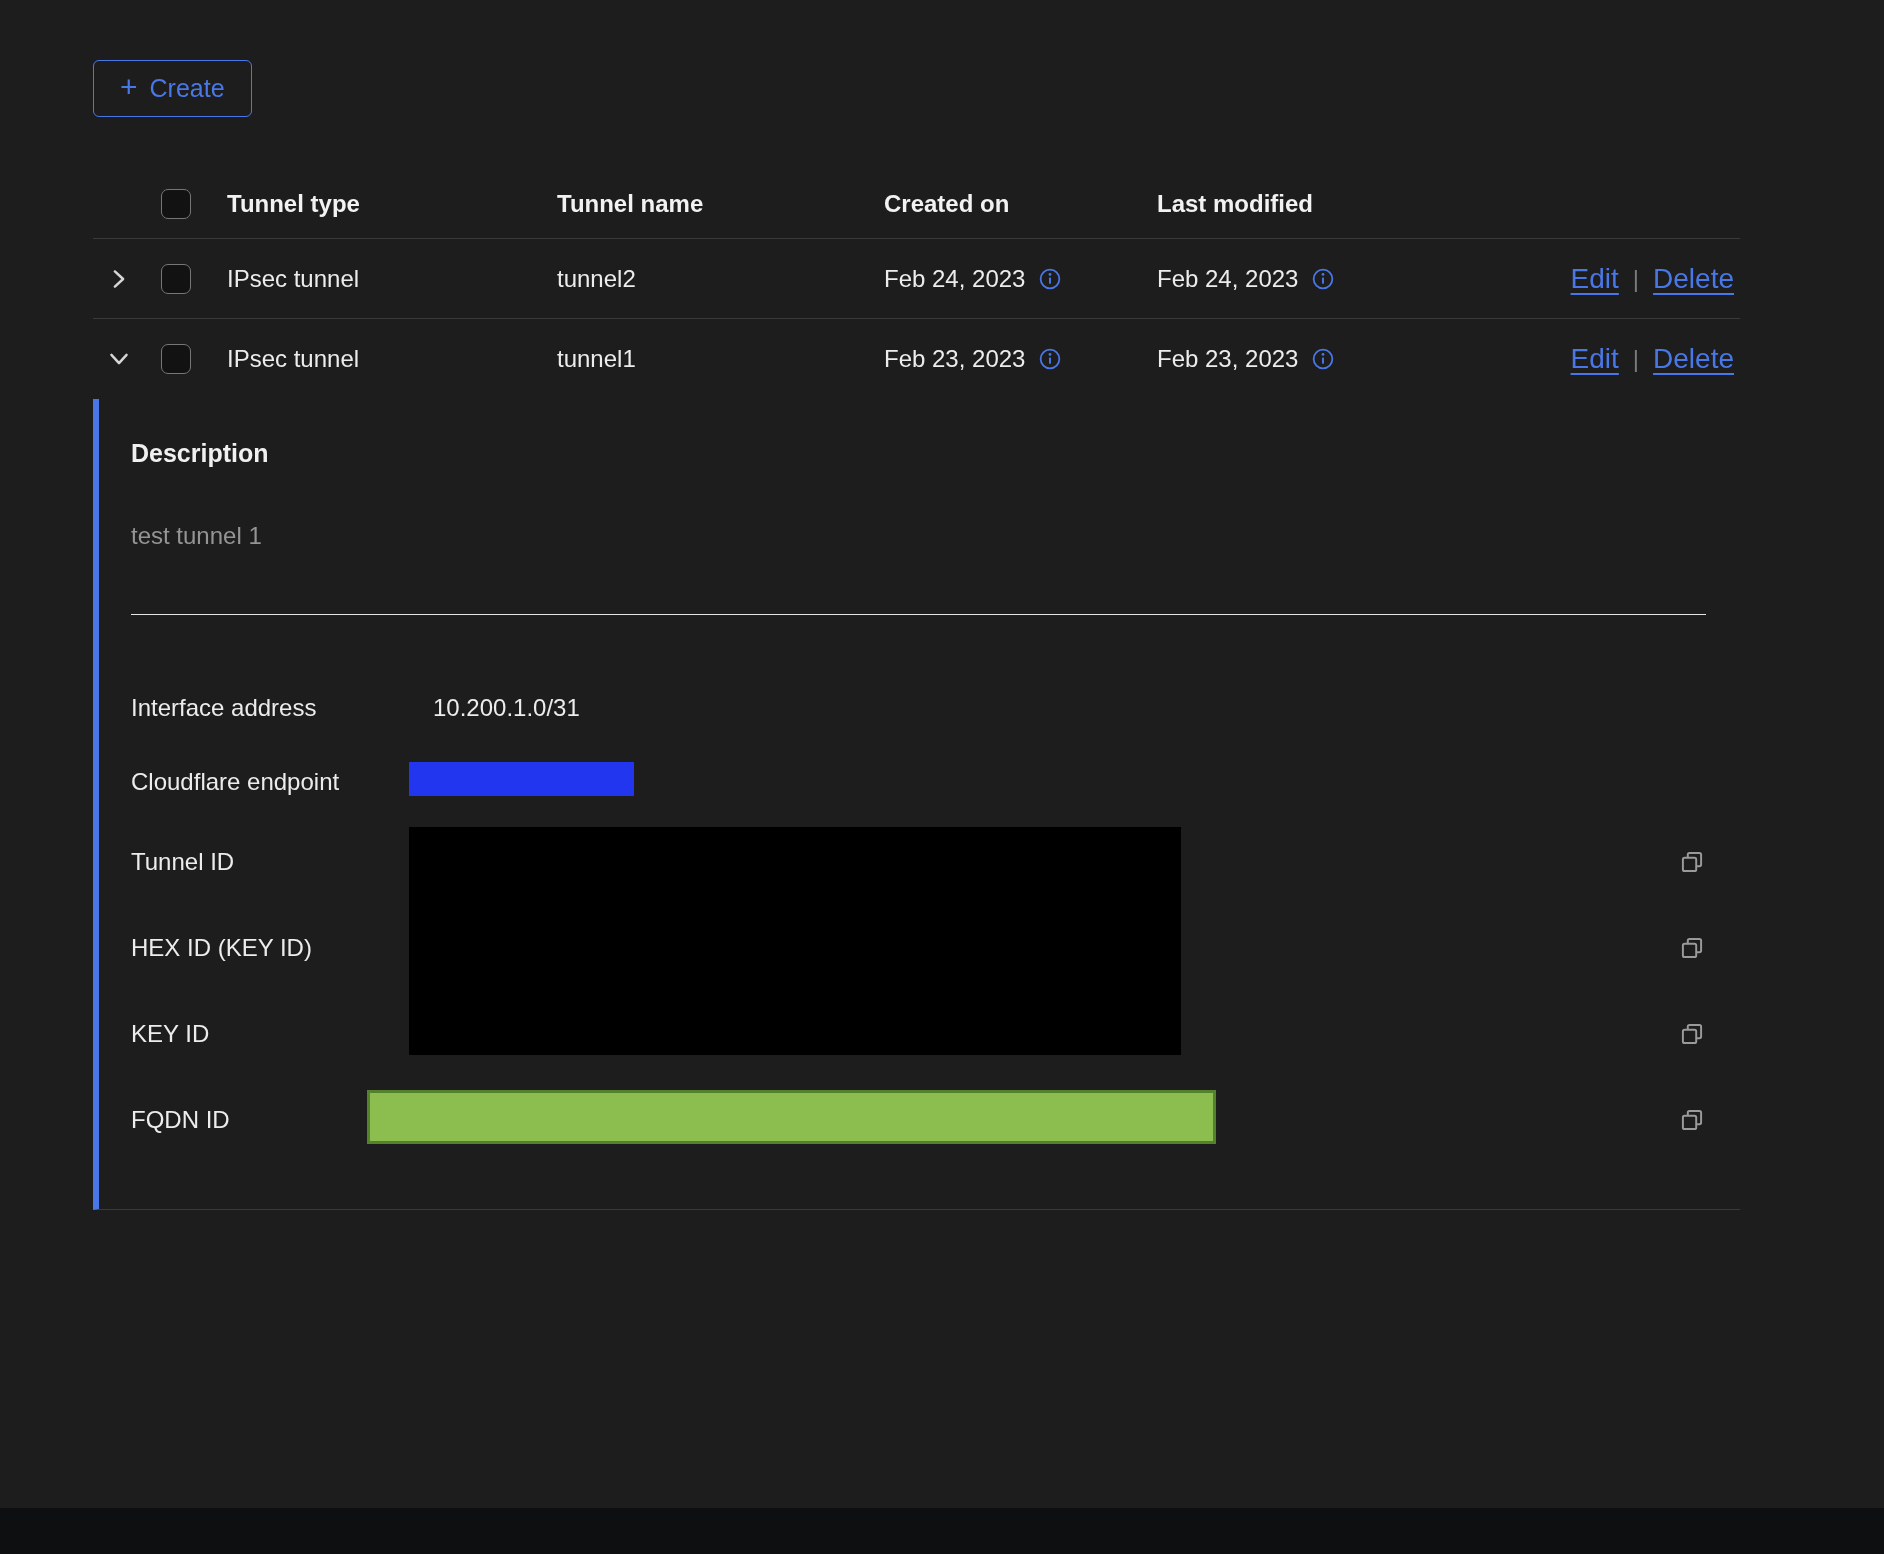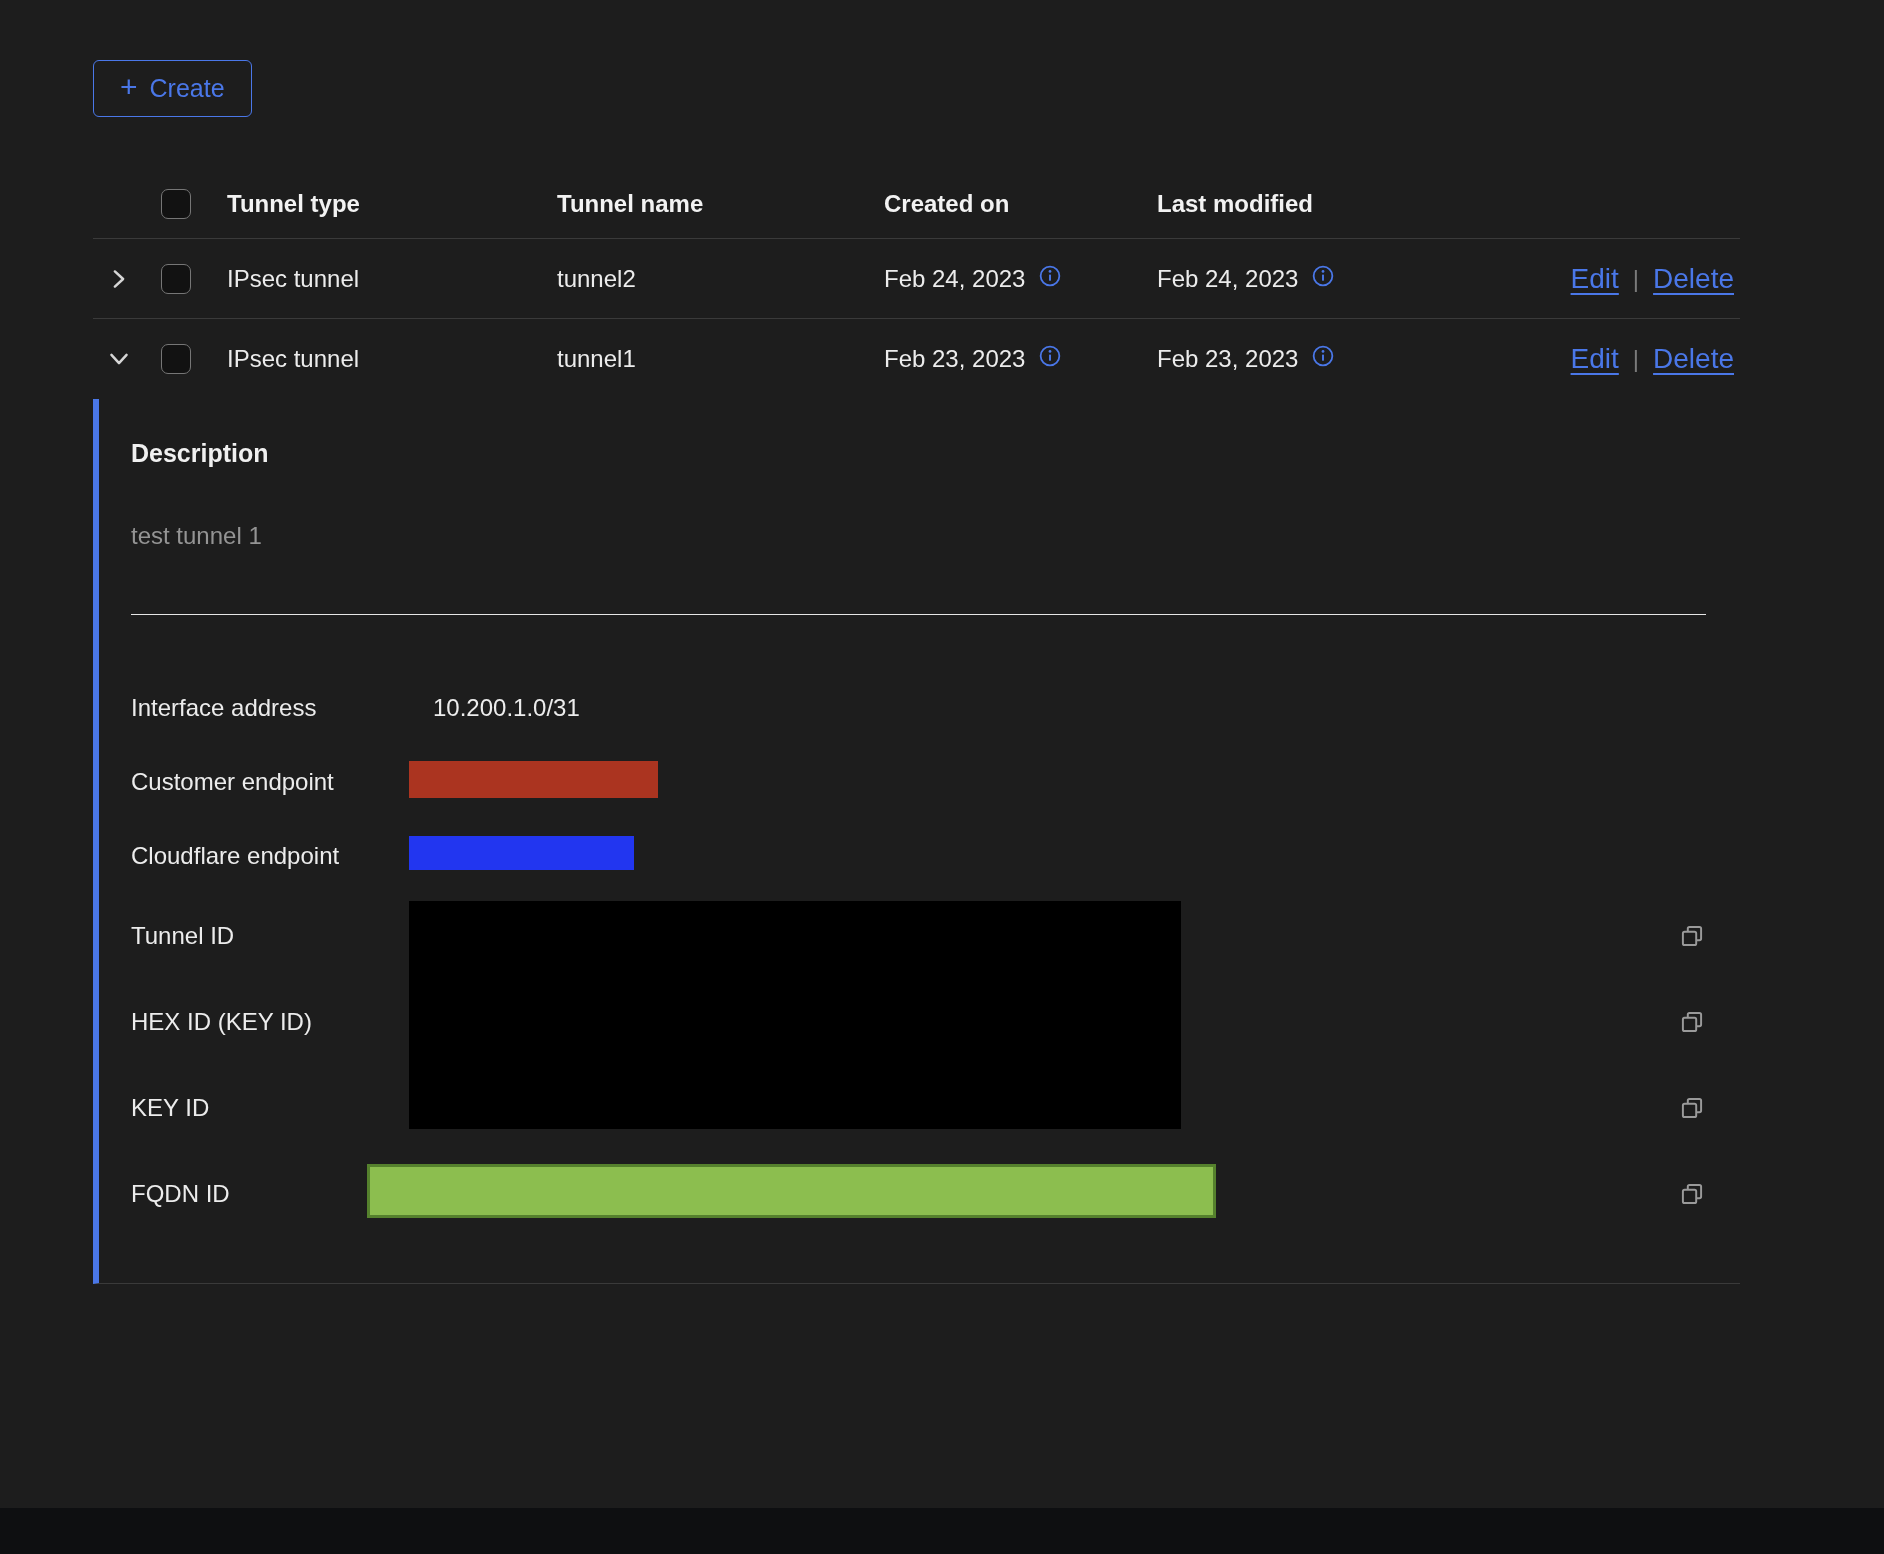--- a/index.html
+++ b/index.html
@@ -56,21 +56,21 @@
     display: inline-block;
     cursor: pointer;
   }
   .expander {
     background: none; border: none; cursor: pointer;
     width: 40px; height: 40px;
     display: flex; align-items: center; justify-content: center;
     margin-left: 6px;
     color: #d6d6d6;
   }
-  .cell-date { display: flex; gap: 14px; }
+  .cell-date { display: flex; align-items: center; gap: 14px; }
   .info-icon { color: var(--accent); display: inline-flex; cursor: pointer; }
   .actions { display: flex; align-items: center; justify-content: flex-end; gap: 14px; padding-right: 6px; }
   .link {
     color: var(--accent);
     text-decoration: underline;
     text-underline-offset: 5px;
     font-size: 28px;
     cursor: pointer;
   }
   .pipe { color: #7a7a7a; }
@@ -236,25 +236,20 @@
     <hr class="divider">
 
     <div class="fields">
 
       <div class="field-row">
         <span class="field-label">Interface address</span>
         <span class="field-value">10.200.1.0/31</span>
         <span></span>
       </div>
 
-      <div class="field-row">
-        <span class="field-label">Customer endpoint</span>
-        <span><span class="redact redact-red"></span></span>
-        <span></span>
-      </div>
 
       <div class="field-row">
         <span class="field-label">Cloudflare endpoint</span>
         <span><span class="redact redact-blue"></span></span>
         <span></span>
       </div>
 
       <div class="id-group">
         <span class="redact-id-block"></span>
 

